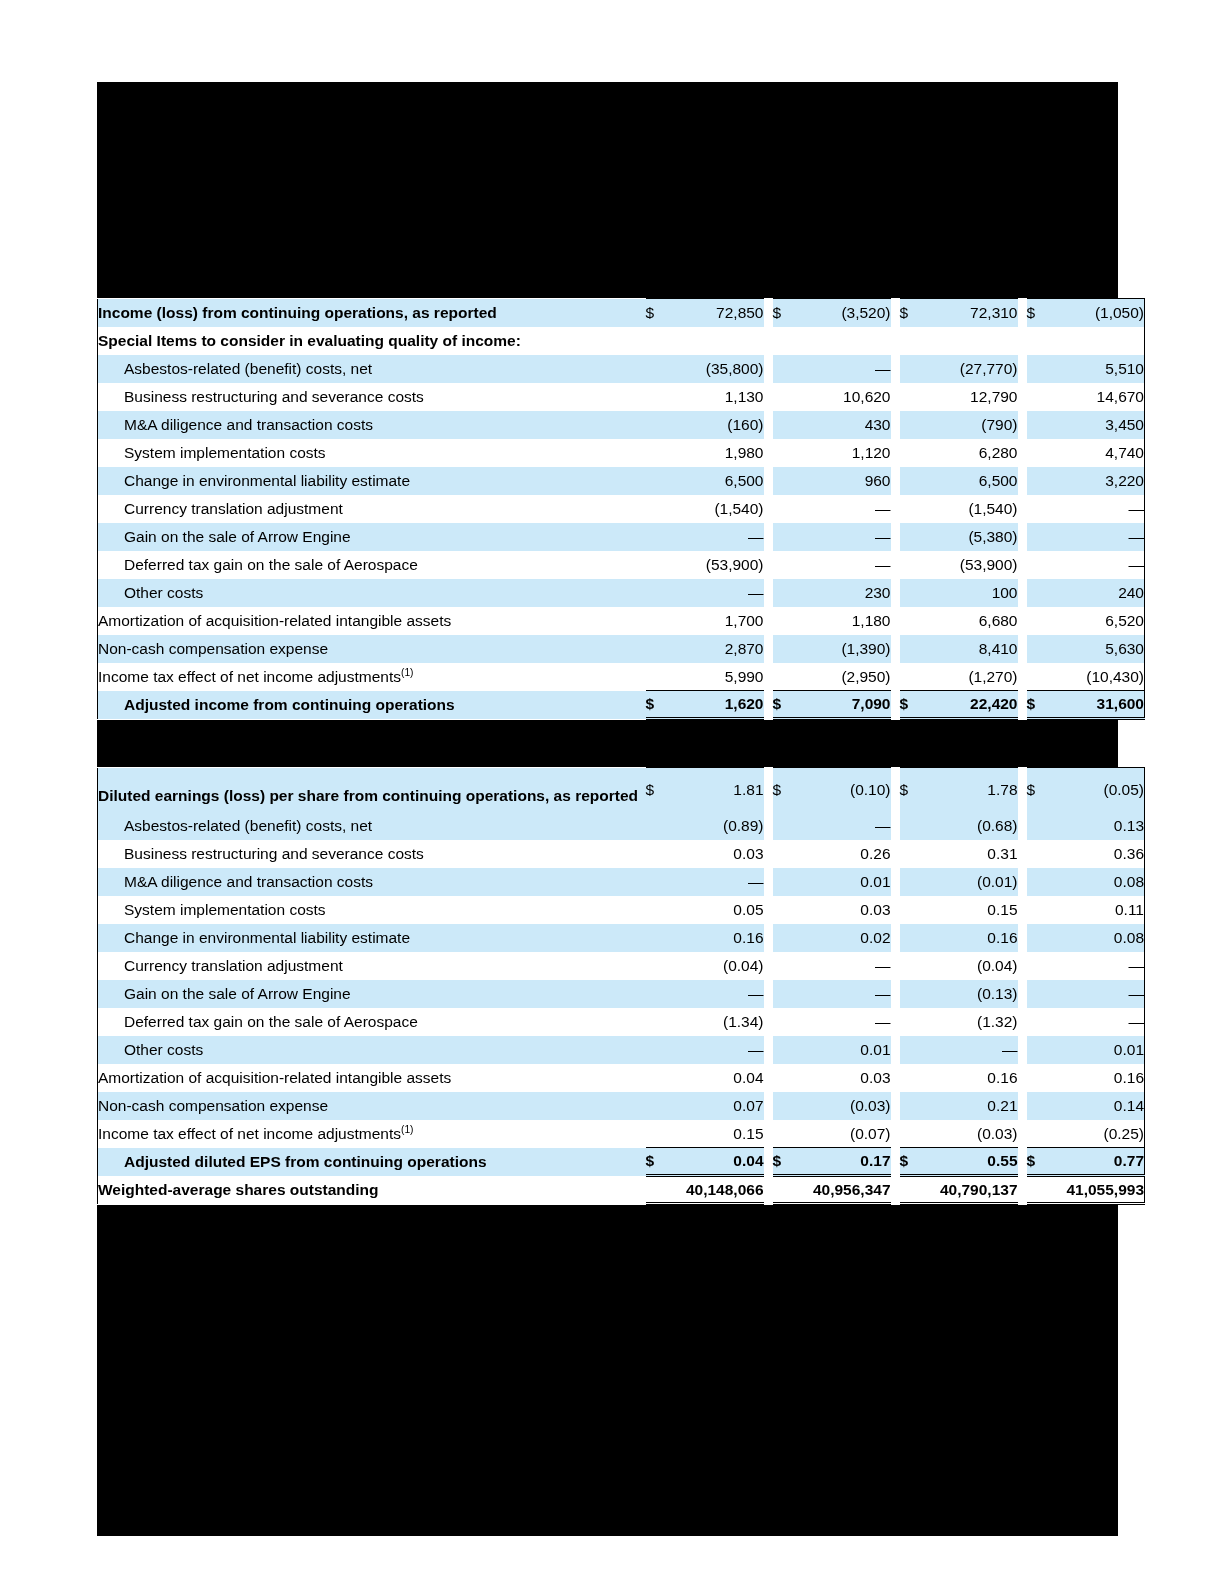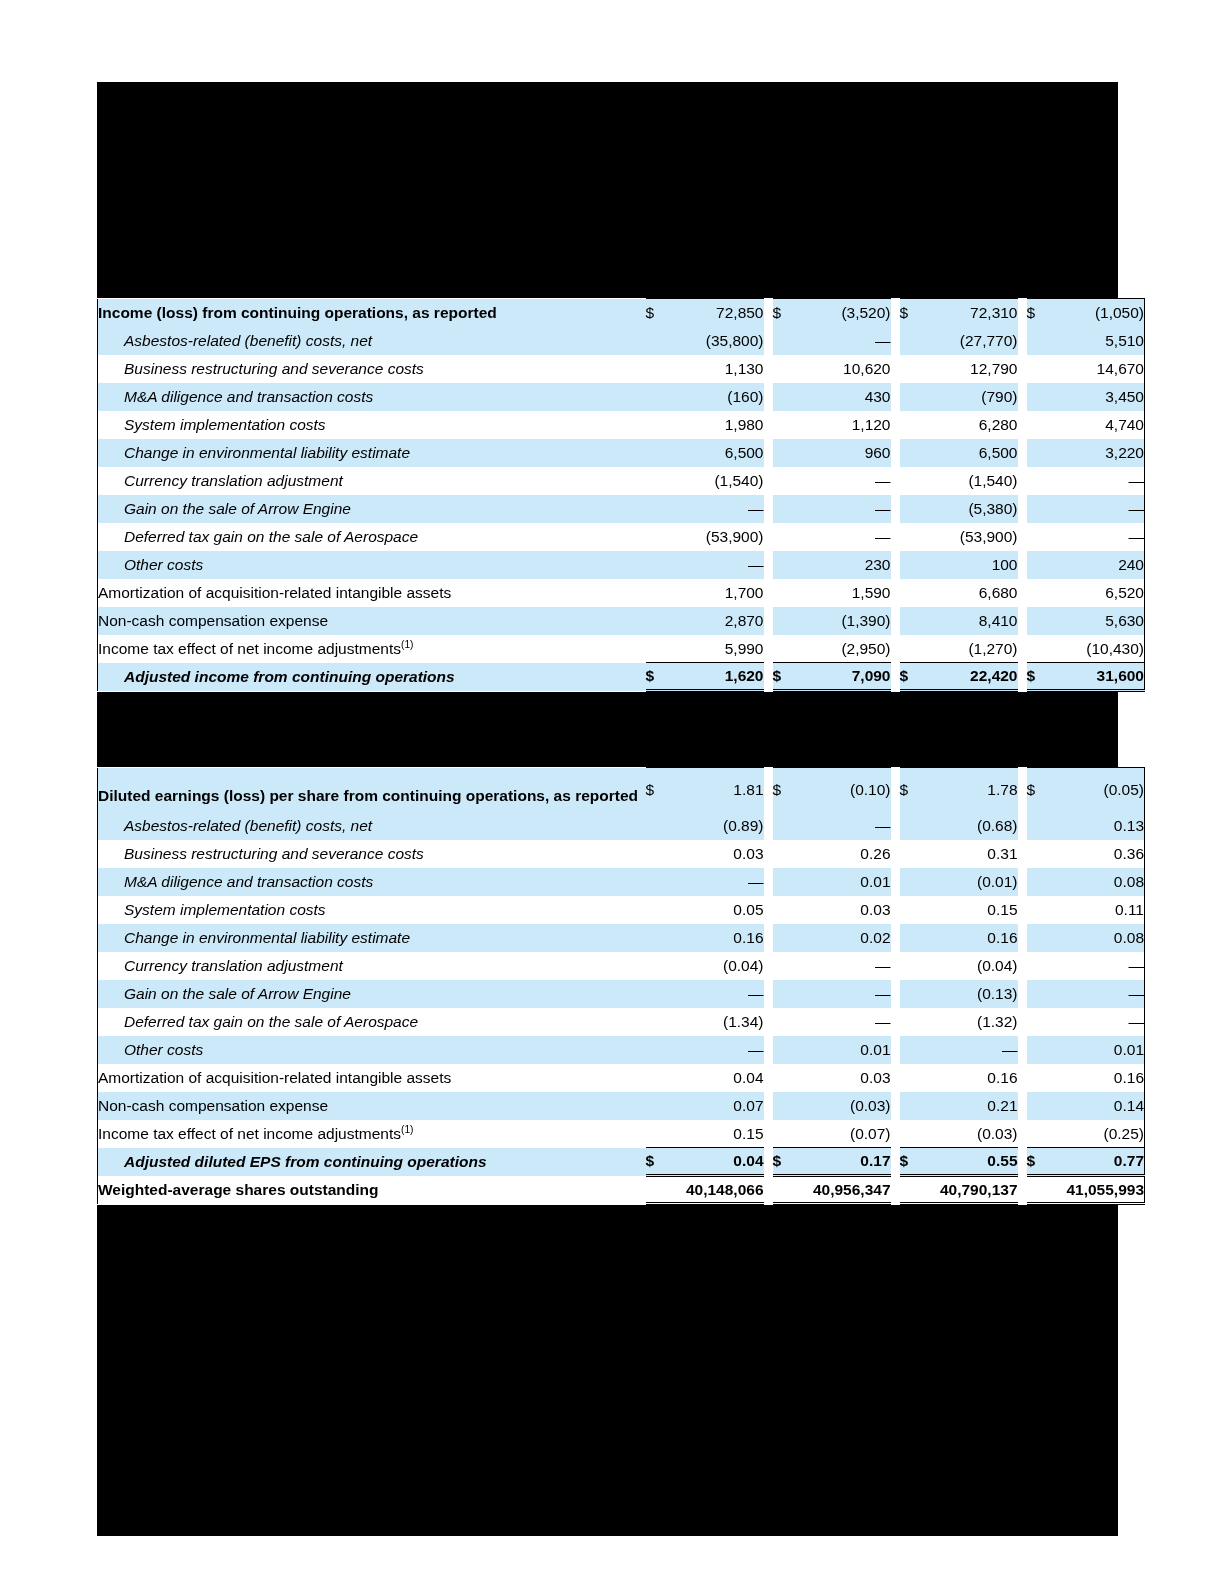--- a/index.html
+++ b/index.html
@@ -60,21 +60,21 @@
   tr.shade > td { background: #cce9f9; }
   tr.plain > td { background: #ffffff; }
 
   
   td.label {
     padding-left: 8px;
     padding-right: 4px;
     height: 28px;
   }
   td.label.b { font-weight: bold; }
-  td.label.i1 { padding-left: 26px; font-style: italic; }
+  td.label.i1 { padding-left: 26px; }
   td.label.two-line { line-height: 1.12; padding-top: 14px; padding-bottom: 2px; }
 
   
   td.cur {
     text-align: left;
     padding-left: 4px;
   }
   td.val {
     text-align: right;
     padding-right: 6px;
@@ -125,20 +125,34 @@
         <td class="cur">$</td>
         <td class="val">(3,520)</td>
         <td class="gap"></td>
         <td class="cur">$</td>
         <td class="val">72,310</td>
         <td class="gap"></td>
         <td class="cur">$</td>
         <td class="val">(1,050)</td>
       </tr>
 
+      <tr class="plain">
+        <td class="label b">Special Items to consider in evaluating quality of income:</td>
+        <td class="cur"></td>
+          <td class="val"></td>
+          <td class="gap"></td>
+        <td class="cur"></td>
+          <td class="val"></td>
+          <td class="gap"></td>
+        <td class="cur"></td>
+          <td class="val"></td>
+          <td class="gap"></td>
+        <td class="cur"></td>
+          <td class="val"></td>
+      </tr>
 
     <tr class="shade">
           <td class="label i1">Asbestos-related (benefit) costs, net</td>
           <td class="cur"></td>
           <td class="val">(35,800)</td>
           <td class="gap"></td>
           <td class="cur"></td>
           <td class="val">—</td>
           <td class="gap"></td>
           <td class="cur"></td>
@@ -258,21 +272,21 @@
           <td class="gap"></td>
           <td class="cur"></td>
           <td class="val">240</td>
         </tr>
         <tr class="plain">
           <td class="label">Amortization of acquisition-related intangible assets</td>
           <td class="cur"></td>
           <td class="val">1,700</td>
           <td class="gap"></td>
           <td class="cur"></td>
-          <td class="val">1,590</td>
+          <td class="val">1,180</td>
           <td class="gap"></td>
           <td class="cur"></td>
           <td class="val">6,680</td>
           <td class="gap"></td>
           <td class="cur"></td>
           <td class="val">6,520</td>
         </tr>
         <tr class="shade">
           <td class="label">Non-cash compensation expense</td>
           <td class="cur"></td>

